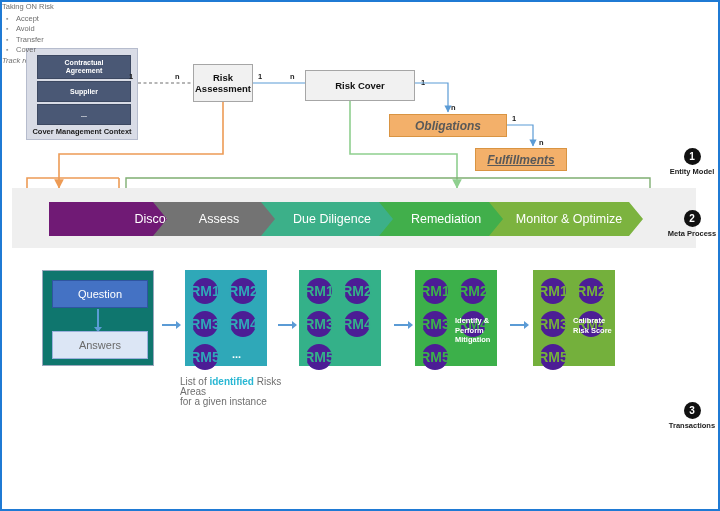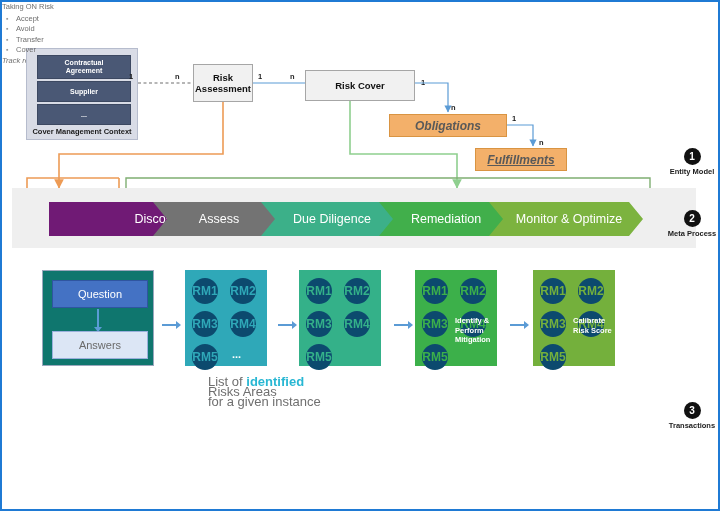--- a/index.html
+++ b/index.html
@@ -91,23 +91,23 @@
     border-left:4px solid transparent;border-right:4px solid transparent;
     border-top:5px solid #5b9bd5;
   }
 
   .stage{
     top:268px;width:82px;height:96px;
     position:absolute;
   }
   .rm{
     position:absolute;width:26px;height:26px;border-radius:50%;
-    background:#0c4a6e;color:#2f9e9e;
-    display:flex;align-items:center;justify-content:center;
-    font-size:12px;font-weight:bold;
+    background:#4c1d95;color:#2f9e9e;
+    display:flex;align-items:center;justify-content:center;
+    font-size:14px;font-weight:bold;
   }
   .rm.c1{left:7px;}
   .rm.c2{left:45px;}
   .rm.r1{top:8px;}
   .rm.r2{top:41px;}
   .rm.r3{top:74px;}
   .stage-note{
     position:absolute;left:40px;top:46px;width:42px;
     font-size:7.5px;font-weight:bold;color:#ffffff;line-height:9.5px;
   }
@@ -116,21 +116,21 @@
   .sm-arrow{
     position:absolute;height:2px;background:#5b9bd5;top:322px;width:14px;
   }
   .sm-arrow:after{
     content:"";position:absolute;right:-5px;top:-3px;
     border-top:4px solid transparent;border-bottom:4px solid transparent;
     border-left:5px solid #5b9bd5;
   }
 
   .caption{
-    position:absolute;font-size:13px;color:#6f6f6f;line-height:10px;margin-left:28px;
+    position:absolute;font-size:10px;color:#6f6f6f;line-height:10px;
   }
   .caption .hl{color:#28b7d3;font-weight:bold;}
 
   #taking-on{left:535px;top:377px;width:130px;font-size:7.5px;color:#6f6f6f;line-height:10.5px;}
   #taking-on ul{margin:1px 0 0 0;padding-left:14px;list-style:none;}
   #taking-on li{position:relative;}
   #taking-on li:before{content:"▪";position:absolute;left:-10px;color:#9a9a9a;font-size:7px;}
   #taking-on .ital{font-style:italic;}
 
   

